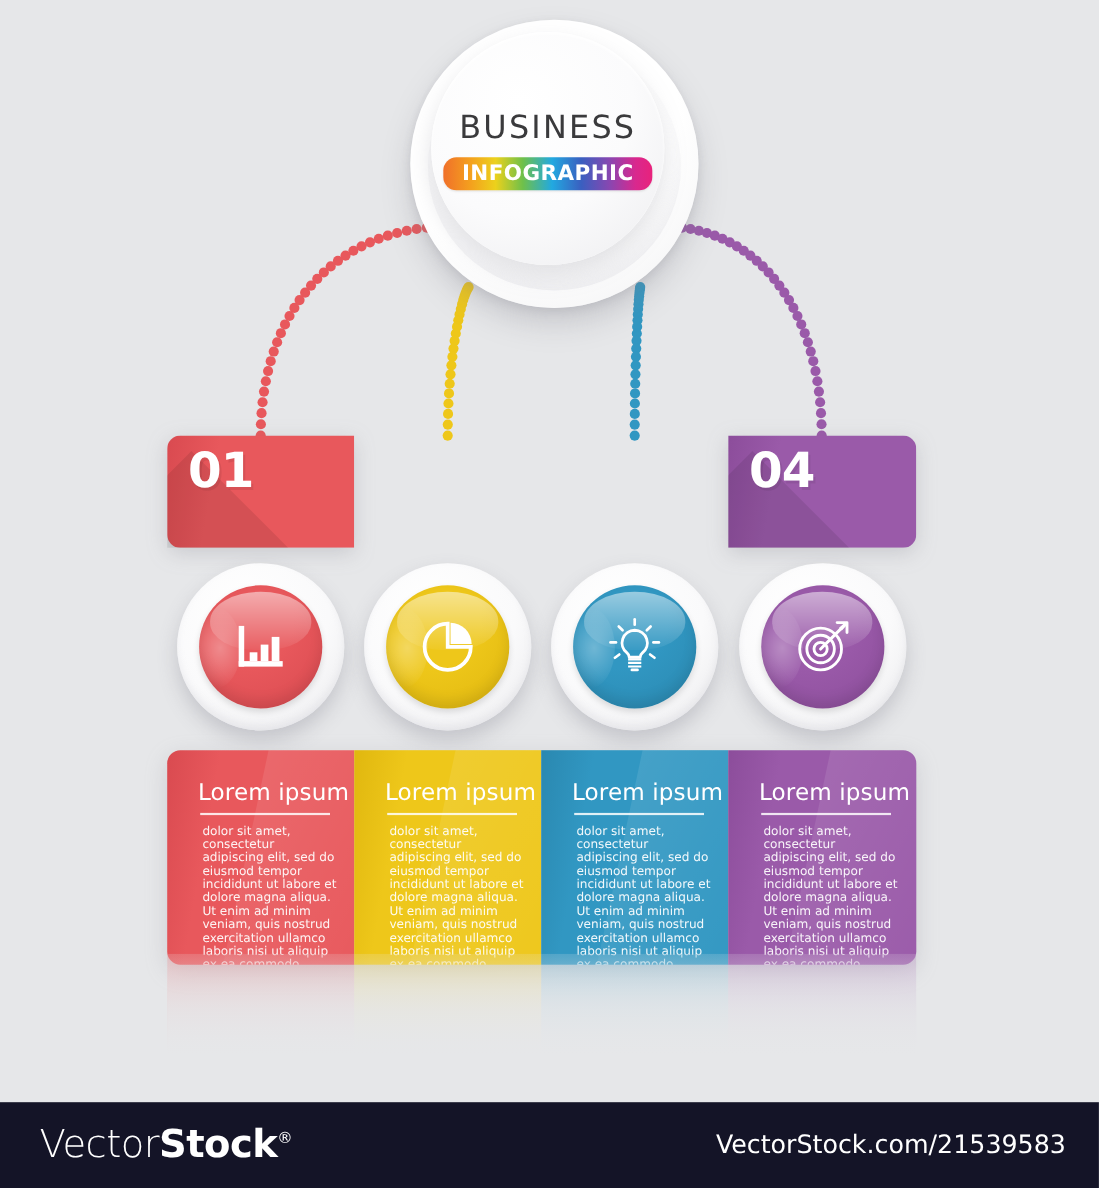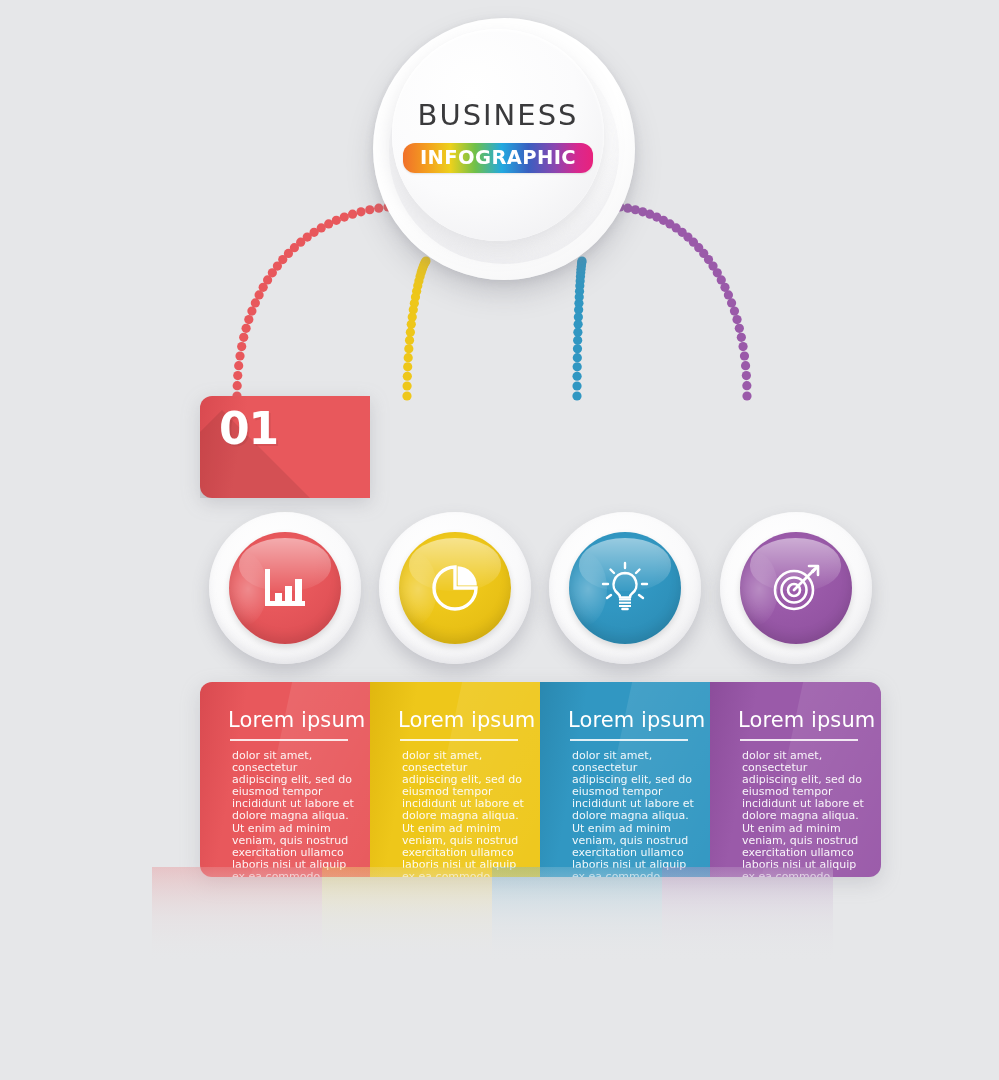--- a/index.html
+++ b/index.html
@@ -41,21 +41,21 @@
        #f0702a 0%, #f4a01e 13%, #ecd11c 25%, #6fc04a 38%,
        #22a9e0 52%, #3a5fc0 66%, #8b46b0 80%, #d9288e 92%, #e8227c 100%);
     box-shadow: 0 1px 2px rgba(0,0,0,.10);
   }
 
   
   #arcs { position: absolute; left: 0; top: 0; width: 999px; height: 420px; }
 
   
   .row { position: absolute; left: 152px; width: 681px; }
-  .col { position: absolute; top: 0; height: 100%; margin-left: 48px; }
+  .col { position: absolute; top: 0; height: 100%; }
   .c0 { left: 0px;   width: 170px; }
   .c1 { left: 170px; width: 170px; }
   .c2 { left: 340px; width: 170px; }
   .c3 { left: 510px; width: 171px; }
 
   
   #bars { top: 396px; height: 102px; filter: drop-shadow(0 5px 9px rgba(120,120,130,.26)); }
   .bar { position:absolute; top:0; height:100%; overflow:hidden; }
   .bar .fill { position:absolute; inset:0; }
   .bar.c0 .fill { border-radius: 12px 0 0 12px; }
@@ -272,20 +272,26 @@
     </div>
   </div>
 
   <div class="row" id="bars">
       <div class="bar col c0">
         <div class="fill" style="background: linear-gradient(100deg, rgb(217, 74, 80) 0%, rgb(232, 88, 92) 26%, rgb(232, 88, 92) 100%);">
           <div class="shadow-long"></div>
           <div class="num">01</div>
         </div>
       </div>
+      <div class="bar col c3">
+        <div class="fill" style="background: linear-gradient(100deg, rgb(140, 77, 155) 0%, rgb(154, 90, 169) 26%, rgb(154, 90, 169) 100%);">
+          <div class="shadow-long"></div>
+          <div class="num">04</div>
+        </div>
+      </div>
     </div>
 
   <div class="row" id="icons">
       <div class="col c0">
         <div class="bubble-wrap">
           <div class="bubble">
             <div class="disc" style="background: radial-gradient(circle at 36% 26%, rgb(232, 88, 92) 0%, rgb(232, 88, 92) 42%, rgb(217, 74, 80) 100%);">
               <svg width="58" height="58" viewBox="0 0 58 58">
                 <rect x="9" y="10" width="5" height="37" fill="#ffffff" rx="0"></rect>
                 <rect x="9" y="42" width="40" height="5" fill="#ffffff"></rect>
@@ -384,14 +390,20 @@
         <div class="inner" style="background: linear-gradient(rgb(238, 199, 26) 0%, rgba(255, 255, 255, 0) 78%);"></div>
       </div>
       <div class="refl-col c2" style="left: 340px; width: 170px;">
         <div class="inner" style="background: linear-gradient(rgb(49, 151, 194) 0%, rgba(255, 255, 255, 0) 78%);"></div>
       </div>
       <div class="refl-col c3" style="left: 510px; width: 171px;">
         <div class="inner" style="background: linear-gradient(rgb(154, 90, 169) 0%, rgba(255, 255, 255, 0) 78%);"></div>
       </div>
     </div>
 
+  <div id="footer">
+    <div class="vs-logo">
+      <span class="light">Vector</span><span class="bold">Stock</span><span class="reg">®</span>
+    </div>
+    <div class="vs-url">VectorStock.com/21539583</div>
+  </div>
 
 </div>
 
 </body></html>

